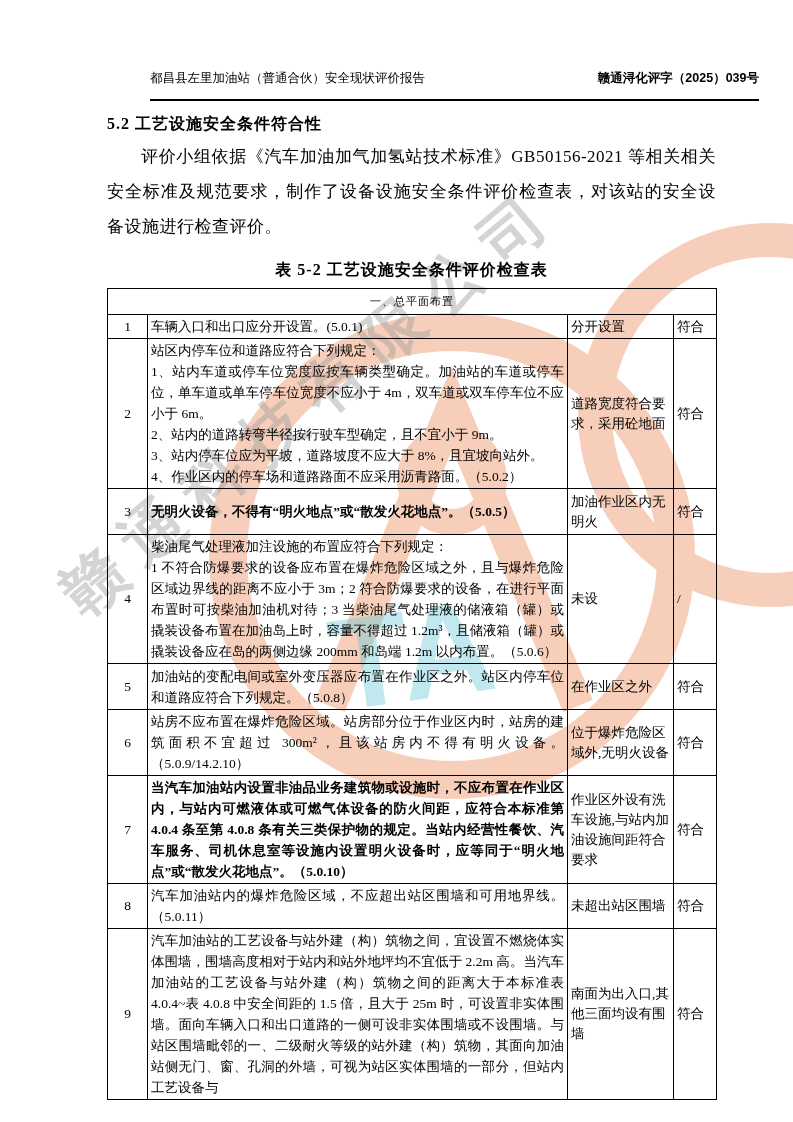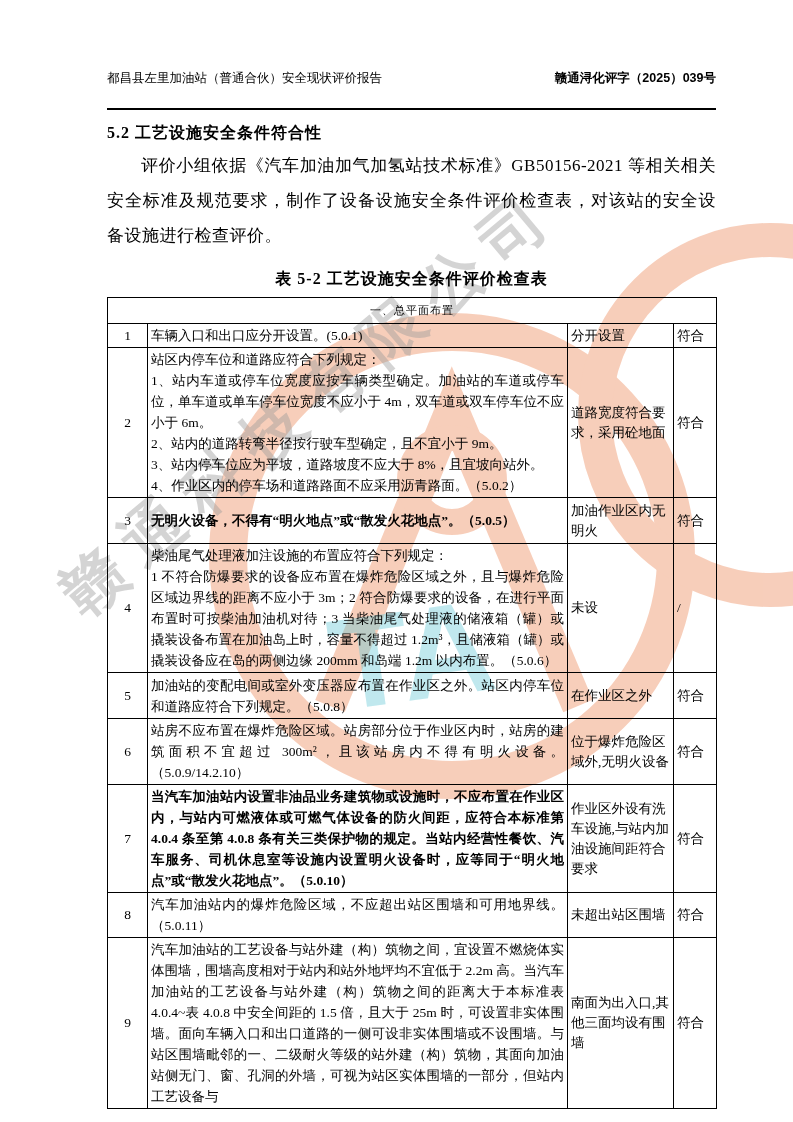--- a/index.html
+++ b/index.html
@@ -21,23 +21,24 @@
   .wm-badge{
     position:absolute; left:330px; top:580px;
     transform:rotate(-8deg);
     font-family:"Liberation Sans","DejaVu Sans",sans-serif;
     font-size:130px; font-weight:bold; color:#63c8d6; opacity:.40;
   }
   
   .content{position:relative; z-index:1; padding:70px 77px 0 107px;}
   .doc-header{
     display:flex; justify-content:space-between; align-items:flex-end;
-    width:609px; padding-bottom:21px; border-bottom:2px solid #000;
+    width:609px; padding-bottom:12px; border-bottom:2px solid #000;
     font-family:"Liberation Sans","DejaVu Sans",sans-serif;
     font-size:12.5px;
+    margin-left:43px;
   }
   .doc-header .right{font-weight:bold;}
   h2.section{
     font-size:16px; font-weight:bold; margin:13px 0 4px 0; letter-spacing:1px;
   }
   p.intro{
     width:609px; margin:4px 0 10px 0; font-size:17px; line-height:35px;
     text-align:justify; text-indent:2em; letter-spacing:.5px;
   }
   .table-title{

